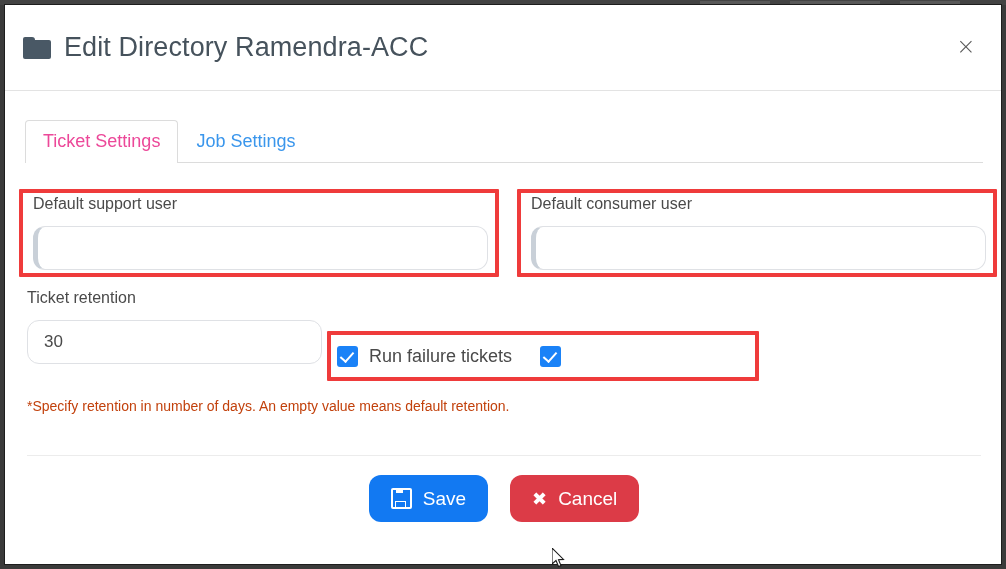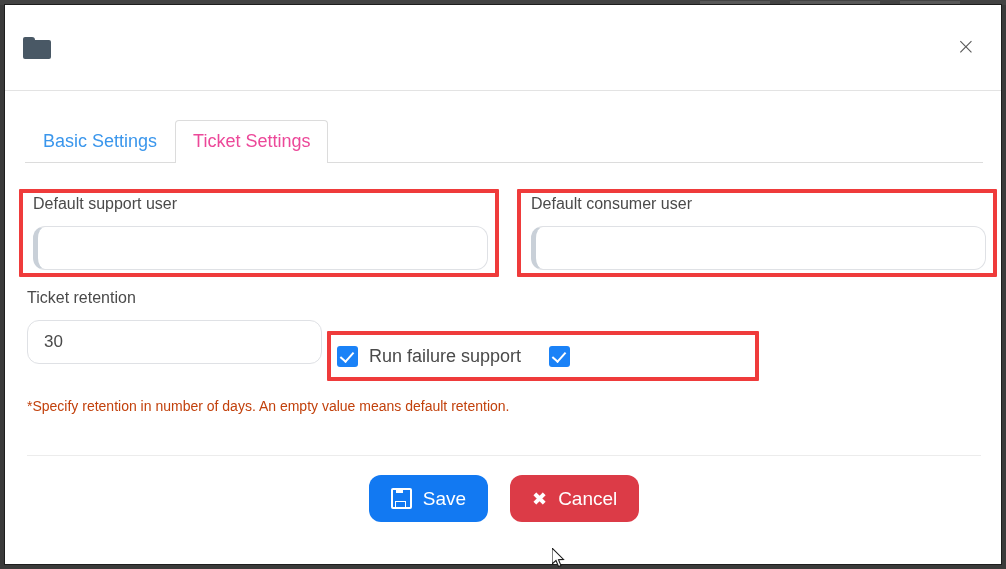--- a/index.html
+++ b/index.html
@@ -361,28 +361,29 @@
   </div>
 
   <div class="dialog">
 
     <div class="dialog-header">
       <div class="dialog-title">
         <span class="folder-icon">
           <span class="tab"></span>
           <span class="body"></span>
         </span>
+        <span class="title-text">Edit Directory Ramendra-ACC</span>
       </div>
       <button class="close-btn">×</button>
     </div>
     <div class="header-rule"></div>
 
     <div class="tabs">
-      <div class="tab-item">Basic Settings</div>
       <div class="tab-item active">Ticket Settings</div>
+      <div class="tab-item">Job Settings</div>
     </div>
 
     <div class="form-body">
 
       <div class="field-support">
         <div class="field-label">Default support user</div>
         <input class="text-input" type="text" value="" placeholder="" style="">
       </div>
 
       <div class="field-consumer">
@@ -391,21 +392,21 @@
       </div>
 
       <div class="field-retention">
         <div class="field-label">Ticket retention</div>
         <input class="text-input plain" type="text" value="30" style="">
       </div>
 
       <div class="checkbox-row">
         <div class="checkbox-item">
           <span class="cbox"></span>
-          <span class="cbox-label">Run failure support</span>
+          <span class="cbox-label">Run failure tickets</span>
         </div>
         <div class="checkbox-item">
           <span class="cbox"></span>
         </div>
       </div>
 
       <div class="hint-text">*Specify retention in number of days. An empty value means default retention.</div>
 
       <div class="annotate" id="annot-support"></div>
       <div class="annotate" id="annot-consumer"></div>

